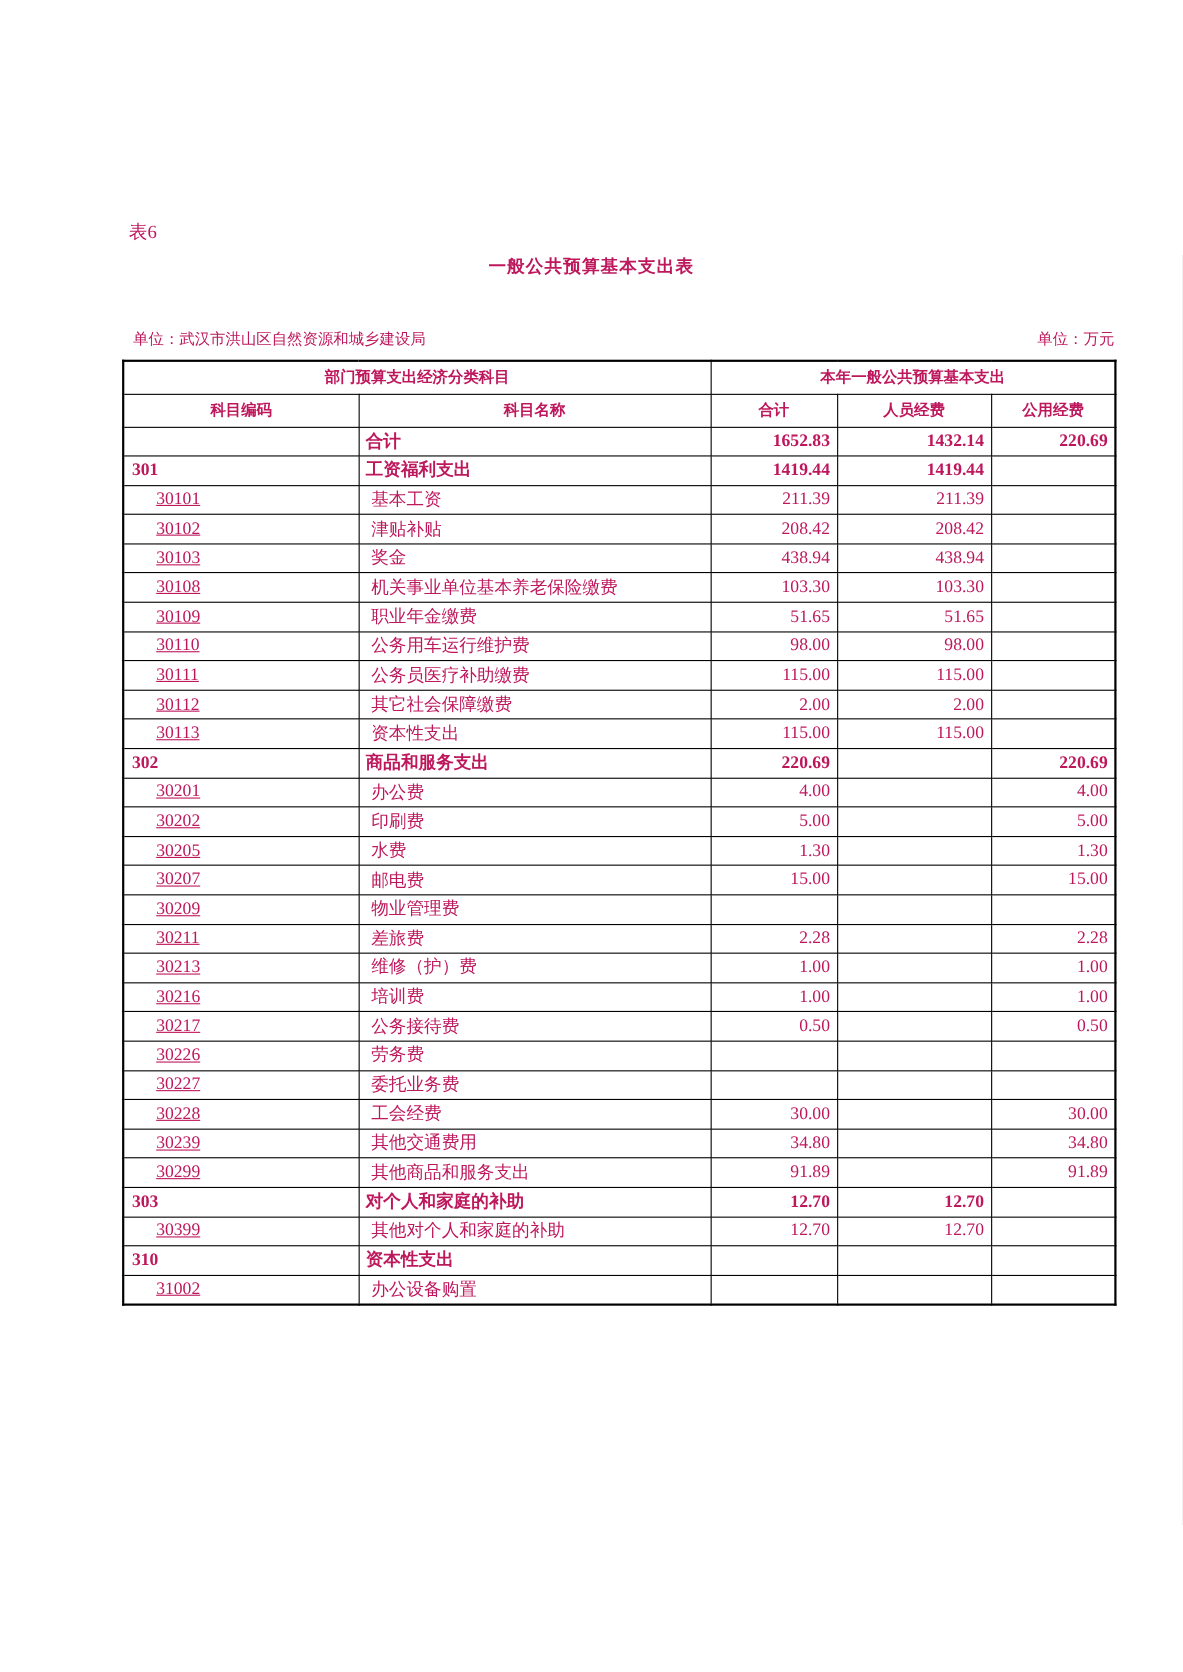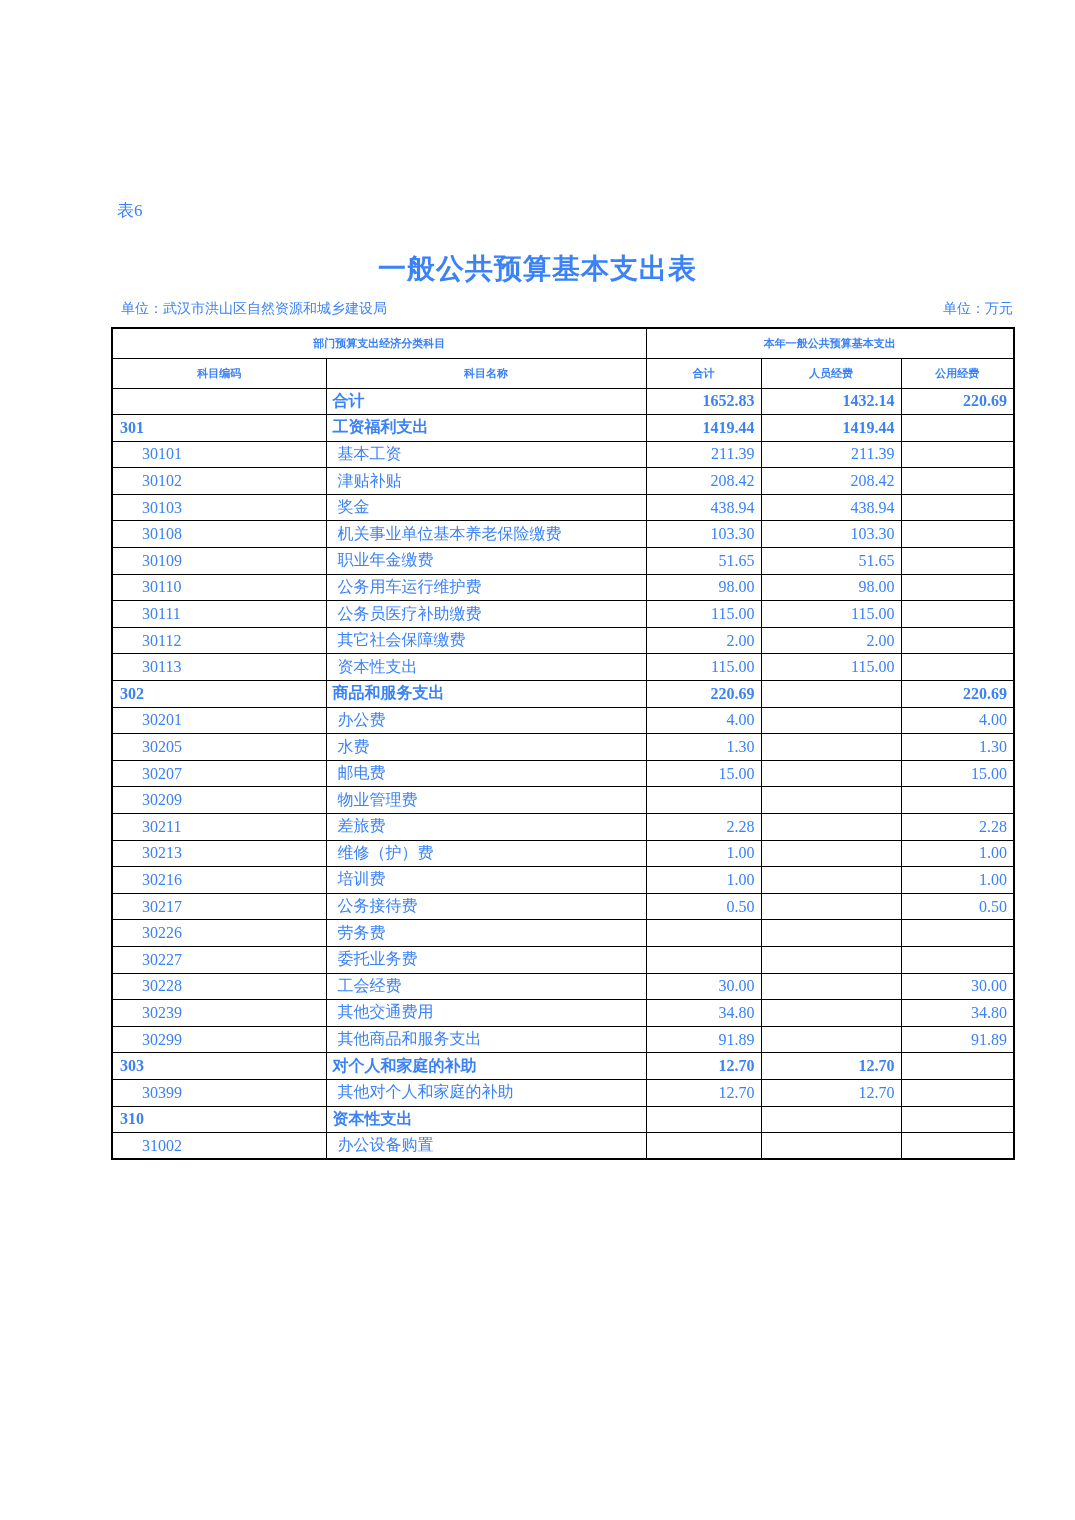--- a/index.html
+++ b/index.html
@@ -3,59 +3,58 @@
 <meta charset="utf-8">
 <style>
   * { margin:0; padding:0; box-sizing:border-box; }
   html,body { background:#e8e8e8; }
   .sheet {
     position:relative;
     width:1075px; height:1520px;
     background:#ffffff;
     margin:0 auto;
     font-family:"Liberation Serif","DejaVu Serif",serif;
-    color:#3b82f6;
+    color:#be185d;
     overflow:hidden;
   }
   .table-label {
     position:absolute; left:117px; top:199px;
     font-size:17px;
   }
   .doc-title {
     position:absolute; left:0; top:232px; width:1075px;
     text-align:center;
-    font-size:28px; font-weight:bold;
+    font-size:16px; font-weight:bold;
     letter-spacing:1px;
-    margin-top:18px;
   }
   .unit-line {
     position:absolute; left:121px; top:300px; width:892px;
     display:flex; justify-content:space-between;
     font-size:14px;
   }
   table.budget {
     position:absolute; left:111px; top:327px;
     width:902px;
     border-collapse:collapse;
     table-layout:fixed;
     font-size:16px;
   }
   table.budget th, table.budget td {
     border:1px solid #000;
     overflow:hidden; white-space:nowrap;
     vertical-align:middle;
   }
   table.budget { border:2px solid #000; }
   thead tr { height:30px; }
-  thead th { font-weight:bold; text-align:center; font-size:11px; }
+  thead th { font-weight:bold; text-align:center; font-size:14px; }
   tbody tr { height:26.6px; }
   .col-code  { text-align:left; padding-left:7px; }
   .col-name  { text-align:left; padding-left:6px; }
   .col-num   { text-align:right; padding-right:6px; }
-  tr.row-detail .col-code { padding-left:29px; }
+  tr.row-detail .col-code { padding-left:29px;text-decoration:underline; }
   tr.row-detail .col-name { padding-left:11px; }
   tr.row-summary td, tr.row-category td { font-weight:bold; }
 </style>
 </head>
 <body>
 
 <div class="sheet">
 
   <div class="table-label">表6</div>
 
@@ -173,20 +172,27 @@
           <td class="col-num">220.69</td>
         </tr>
         <tr class="row-detail">
           <td class="col-code">30201</td>
           <td class="col-name">办公费</td>
           <td class="col-num">4.00</td>
           <td class="col-num"></td>
           <td class="col-num">4.00</td>
         </tr>
         <tr class="row-detail">
+          <td class="col-code">30202</td>
+          <td class="col-name">印刷费</td>
+          <td class="col-num">5.00</td>
+          <td class="col-num"></td>
+          <td class="col-num">5.00</td>
+        </tr>
+        <tr class="row-detail">
           <td class="col-code">30205</td>
           <td class="col-name">水费</td>
           <td class="col-num">1.30</td>
           <td class="col-num"></td>
           <td class="col-num">1.30</td>
         </tr>
         <tr class="row-detail">
           <td class="col-code">30207</td>
           <td class="col-name">邮电费</td>
           <td class="col-num">15.00</td>

